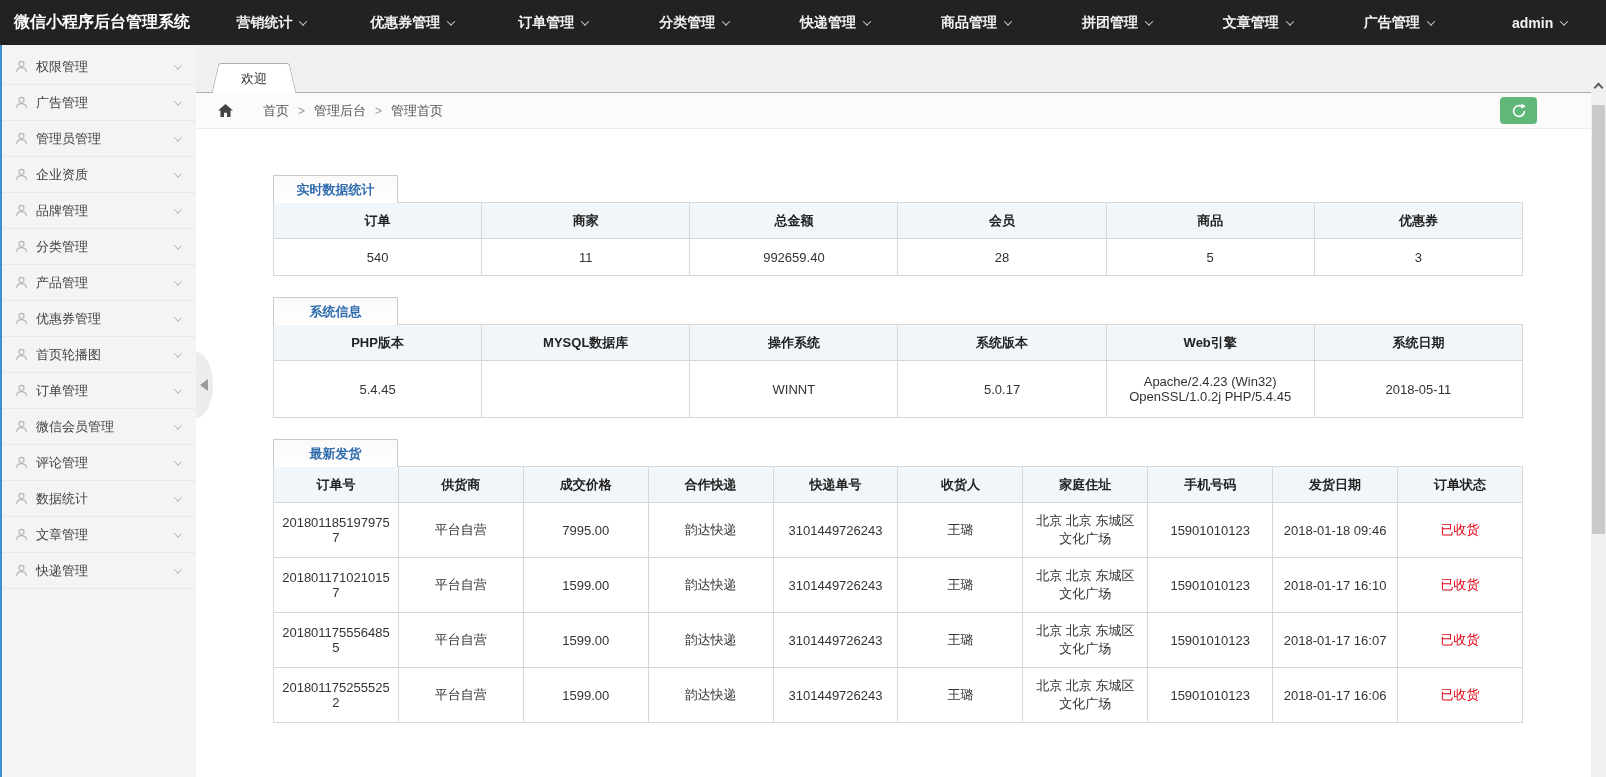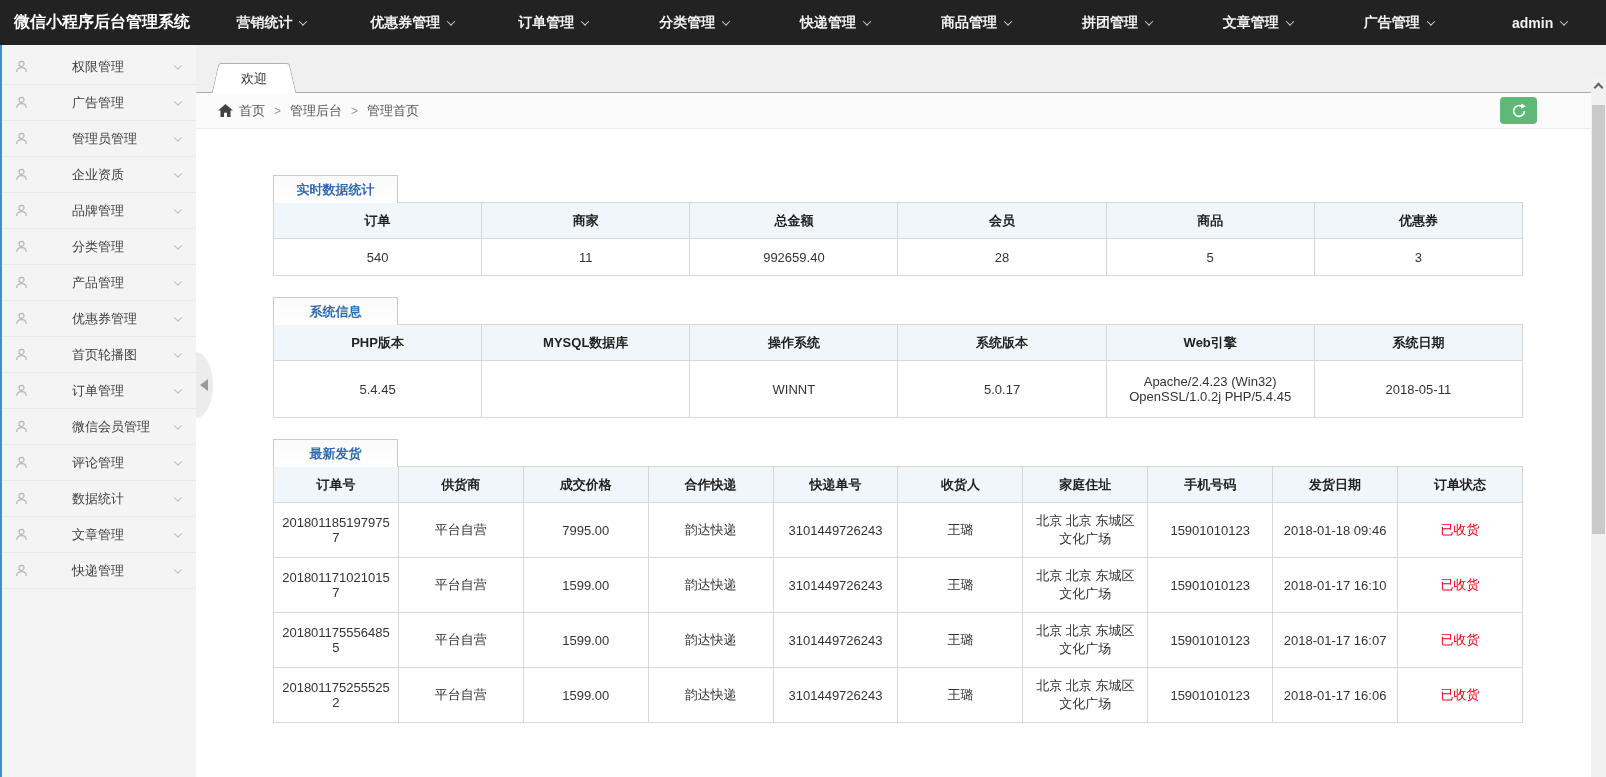--- a/index.html
+++ b/index.html
@@ -15,34 +15,34 @@
   .caret-light { border-color: #cfcfcf; }
   .caret-gray { border-color: #b9b9b9; margin-left: auto; margin-right: 5px; }
 
   
   .main { display: flex; height: 732px; }
 
   
   .sidebar { width: 196px; background: #f4f4f5; border-left: 2px solid #3d8fd8; padding-top: 4px; position: relative; z-index: 3; }
   .side-item { height: 36px; display: flex; align-items: center; padding: 0 10px 0 13px; border-bottom: 1px solid #e9e9e9; background: #f4f4f5; color: #3f3f3f; font-size: 13px; cursor: pointer; }
   .side-icon { display: inline-flex; margin-right: 8px; }
-  .side-label { flex: 0 1 auto; margin-left: 36px; }
+  .side-label { flex: 0 1 auto; }
   .collapse-handle { position: absolute; right: -17px; top: 307px; width: 17px; height: 66px; background: #ececec; border-radius: 0 100% 100% 0 / 0 50% 50% 0; display: flex; align-items: center; justify-content: center; cursor: pointer; }
   .tri-left { width: 0; height: 0; border: 6px solid transparent; border-right: 8px solid #9a9a9a; margin-left: -8px; }
 
   
   .content-col { flex: 1; display: flex; flex-direction: column; background: #fff; min-width: 0; }
 
   .tabbar { height: 48px; background: #f0f0f0; border-bottom: 1px solid #adadad; display: flex; align-items: flex-end; padding-left: 26px; }
   .tab { position: relative; z-index: 2; width: 64px; height: 30px; margin-bottom: -1px; background: #fff; border-top: 1px solid #b0b0b0; display: flex; align-items: center; justify-content: center; font-size: 13px; color: #333; cursor: pointer; }
   .tab::before, .tab::after { content: ""; position: absolute; top: 0; bottom: 0; width: 13px; background: #fff; z-index: -1; }
   .tab::before { left: -7px; transform: skewX(-13deg); border-left: 1px solid #b0b0b0; border-top-left-radius: 3px; border-top: 1px solid #b0b0b0; margin-top: -1px; }
   .tab::after { right: -7px; transform: skewX(13deg); border-right: 1px solid #b0b0b0; border-top-right-radius: 3px; border-top: 1px solid #b0b0b0; margin-top: -1px; }
 
-  .crumb-row { height: 36px; background: #fbfbfb; border-bottom: 1px solid #ececec; display: flex; align-items: center; padding-left: 22px; }
+  .crumb-row { height: 36px; background: #fbfbfb; border-bottom: 1px solid #ececec; display: flex; align-items: center; padding-left: 22px; gap: 24px; }
   .home-ic { display: inline-flex; margin-right: 6px; }
   .bc-items { display: inline-flex; align-items: center; color: #555; font-size: 13px; }
   .bc-item { cursor: pointer; }
   .bc-sep { color: #999; margin: 0 9px; font-size: 12px; }
   .refresh-btn { margin-left: auto; margin-right: 69px; width: 37px; height: 27px; background: #5FB878; border: none; border-radius: 4px; display: flex; align-items: center; justify-content: center; cursor: pointer; }
 
   .content { flex: 1; padding: 46px 0 0 56px; background: #fff; overflow: hidden; }
 
   
   .section { width: 1062px; margin-bottom: 21px; padding-left: 21px; }

